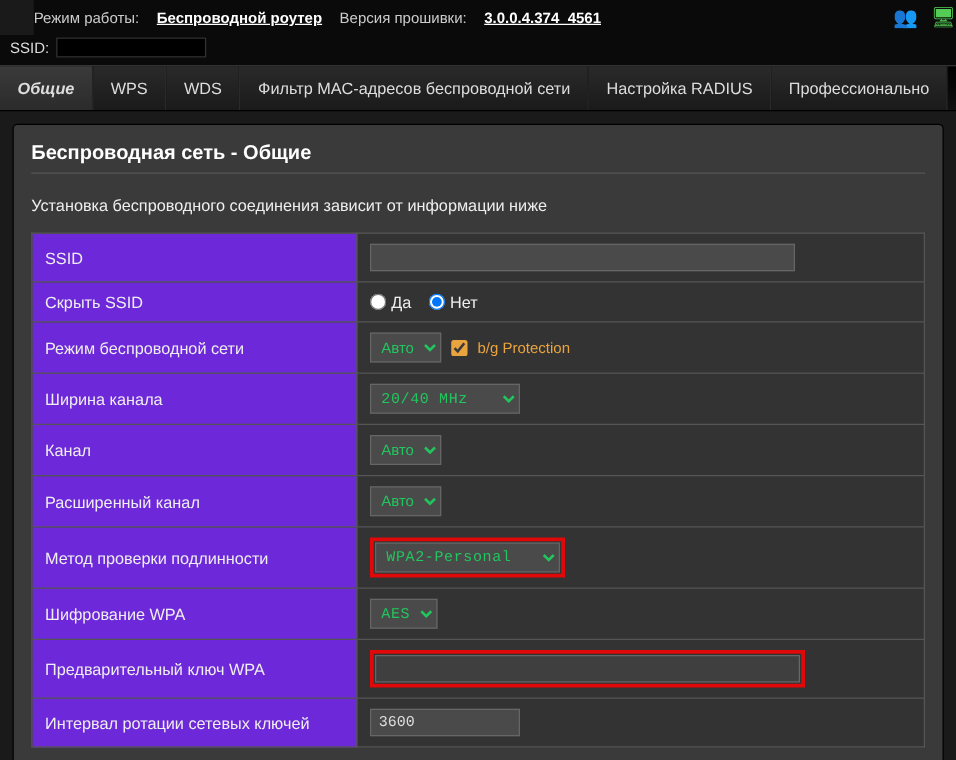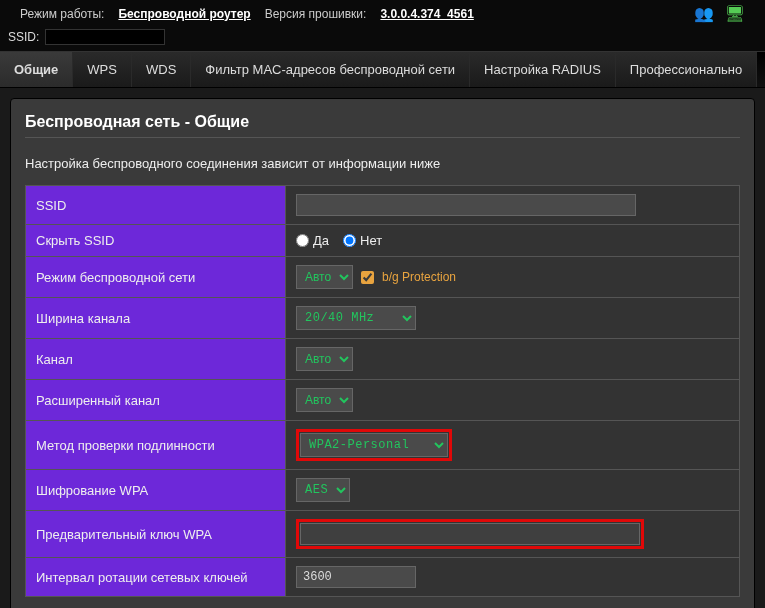--- a/index.html
+++ b/index.html
@@ -8,24 +8,25 @@
     height: 608px;
     background: #1a1a1a;
     font-family: Arial, sans-serif;
     font-size: 12px;
     color: #ddd;
     overflow: hidden;
   }
   .topbar {
     display: flex;
     align-items: center;
-    padding: 4px 20px;
+    padding: 4px 0;
     background: #0a0a0a;
     font-size: 12px;
     gap: 14px;
+    margin-left: 27px;
   }
   .topbar .label { color: #ccc; }
   .topbar .link { color: #fff; text-decoration: underline; cursor: pointer; font-weight: bold; }
   .topbar-right { margin-left: auto; display: flex; gap: 10px; align-items: center; }
   .topbar .icon { font-size: 16px; color: #aaa; }
   .topbar .icon.green { color: #5c5; }
   .ssidbar {
     display:flex; align-items:center;
     padding: 2px 8px 6px 8px;
     background:#0a0a0a;
@@ -45,20 +46,21 @@
     padding: 10px 14px;
     color: #ddd;
     font-size: 13px;
     cursor: pointer;
     border-right: 1px solid #2a2a2a;
     background: linear-gradient(#2a2a2a,#1a1a1a);
   }
   .tab.active {
     background: linear-gradient(#3a3a3a,#2b2b2b);
     font-weight: bold;
+    font-style: italic;
   }
   .panel {
     margin: 10px;
     background: #3a3a3a;
     border: 1px solid #000;
     border-radius: 4px;
     padding: 14px 14px 18px 14px;
   }
   .panel-title {
     font-size: 16px;
@@ -135,21 +137,21 @@
   <div class="tab">WPS</div>
   <div class="tab">WDS</div>
   <div class="tab">Фильтр MAC-адресов беспроводной сети</div>
   <div class="tab">Настройка RADIUS</div>
   <div class="tab">Профессионально</div>
 </div>
 
 <div class="panel">
   <div class="panel-title">Беспроводная сеть - Общие</div>
   <hr class="panel-sep">
-  <div class="panel-desc">Настройка беспроводного соединения зависит от информации ниже</div>
+  <div class="panel-desc">Установка беспроводного соединения зависит от информации ниже</div>
 
   <table class="form">
     <tbody>
         <tr>
       <td class="lbl">SSID</td>
       <td><input class="txt" type="text" value="" style=""></td>
     </tr>
     <tr>
       <td class="lbl">Скрыть SSID</td>
       <td>

